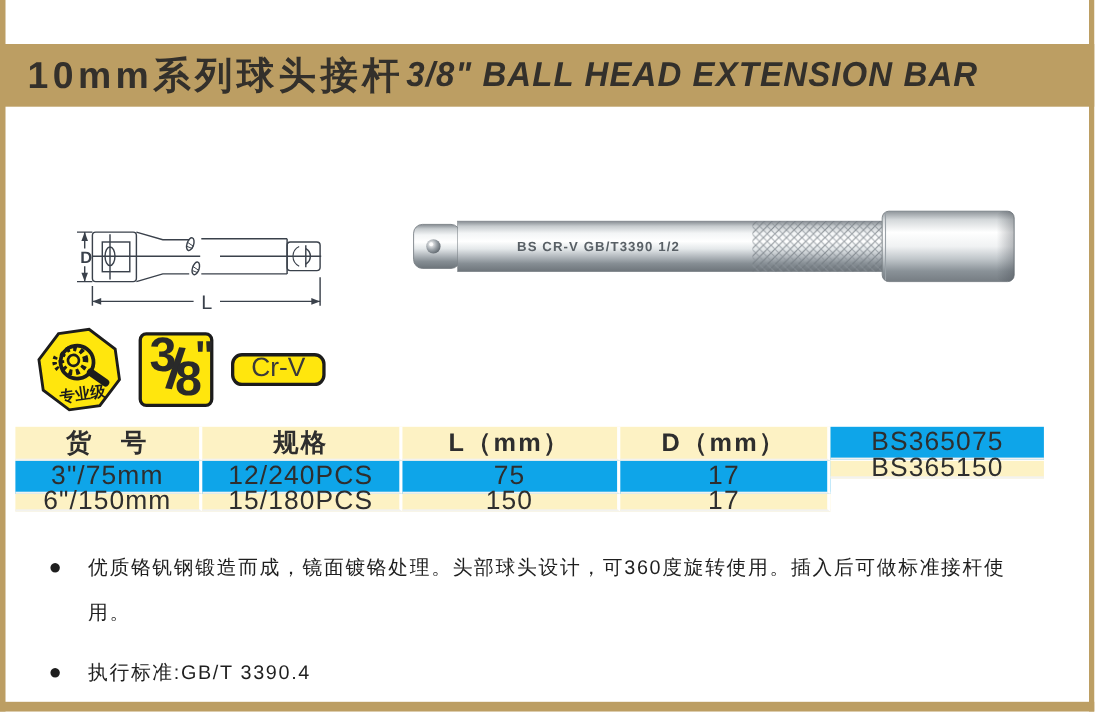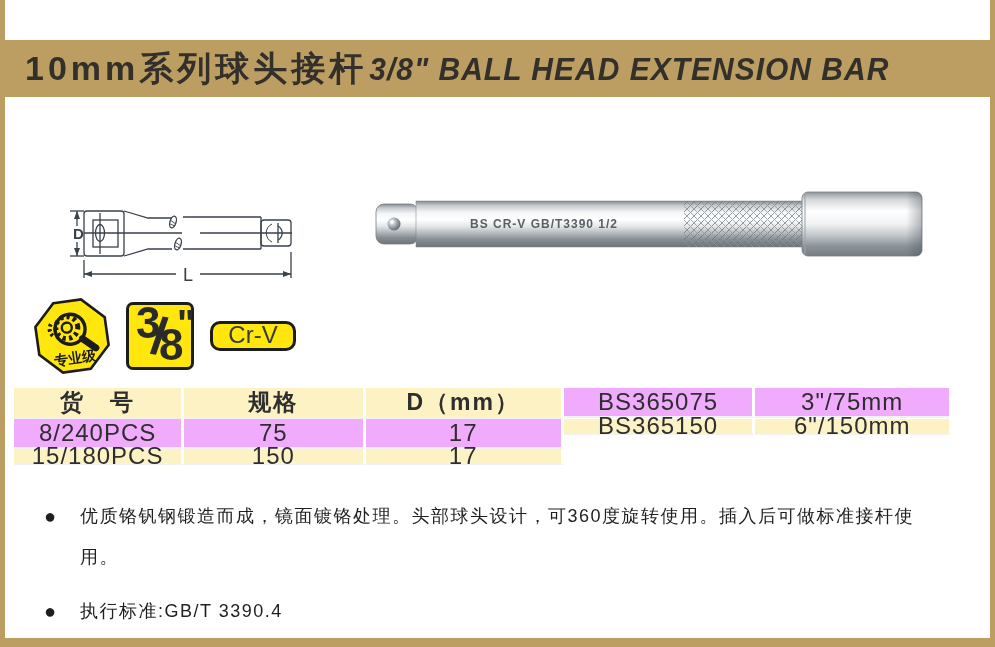--- a/index.html
+++ b/index.html
@@ -54,21 +54,21 @@
     position:absolute;left:14px;top:388px;width:935px;
     display:grid;grid-template-columns:18.2% 19.4% 21.2% 20.5% 20.7%;
   }
   .spec-table .cell{
     display:flex;align-items:center;justify-content:center;
     border-right:3px solid #ffffff;border-bottom:2px solid #f2f2f0;
     box-sizing:border-box;font-size:24px;color:#2e2e2e;letter-spacing:1px;
   }
   .spec-table .cell:nth-child(5n){border-right:none;text-align:center;}
   .spec-table .head{background:var(--table_yellow);height:31px;font-weight:bold;font-size:23px;letter-spacing:2px;}
-  .spec-table .r0{background:#f0abfc;height:30px;}
+  .spec-table .r0{background:#0ea5e9;height:30px;}
   .spec-table .r1{background:var(--table_yellow);height:16px;}
   
   .notes{position:absolute;left:38px;top:496px;width:920px;}
   .note-item{display:flex;margin-bottom:13px;}
   .note-dot{
     width:42px;flex:0 0 42px;font-size:20px;line-height:40px;color:#1e1e1e;
     text-align:left;padding-left:6px;box-sizing:border-box;
   }
   .note-text{
     width:860px;font-size:18px;line-height:41px;color:#1f1f1f;letter-spacing:1.5px;
@@ -209,25 +209,26 @@
   <span class="frac-prime">"</span>
 </div>
 
 <div class="badge-pill">
   <span>Cr-V</span>
 </div>
 
 <div class="spec-table">
   <div class="cell head">货　号</div>
   <div class="cell head">规格</div>
+  <div class="cell head">L（mm）</div>
   <div class="cell head">D（mm）</div>
 
   <div class="cell r0">BS365075</div>
   <div class="cell r0">3"/75mm</div>
-  <div class="cell r0">8/240PCS</div>
+  <div class="cell r0">12/240PCS</div>
   <div class="cell r0">75</div>
   <div class="cell r0">17</div>
 
   <div class="cell r1">BS365150</div>
   <div class="cell r1">6"/150mm</div>
   <div class="cell r1">15/180PCS</div>
   <div class="cell r1">150</div>
   <div class="cell r1">17</div>
 </div>
 

